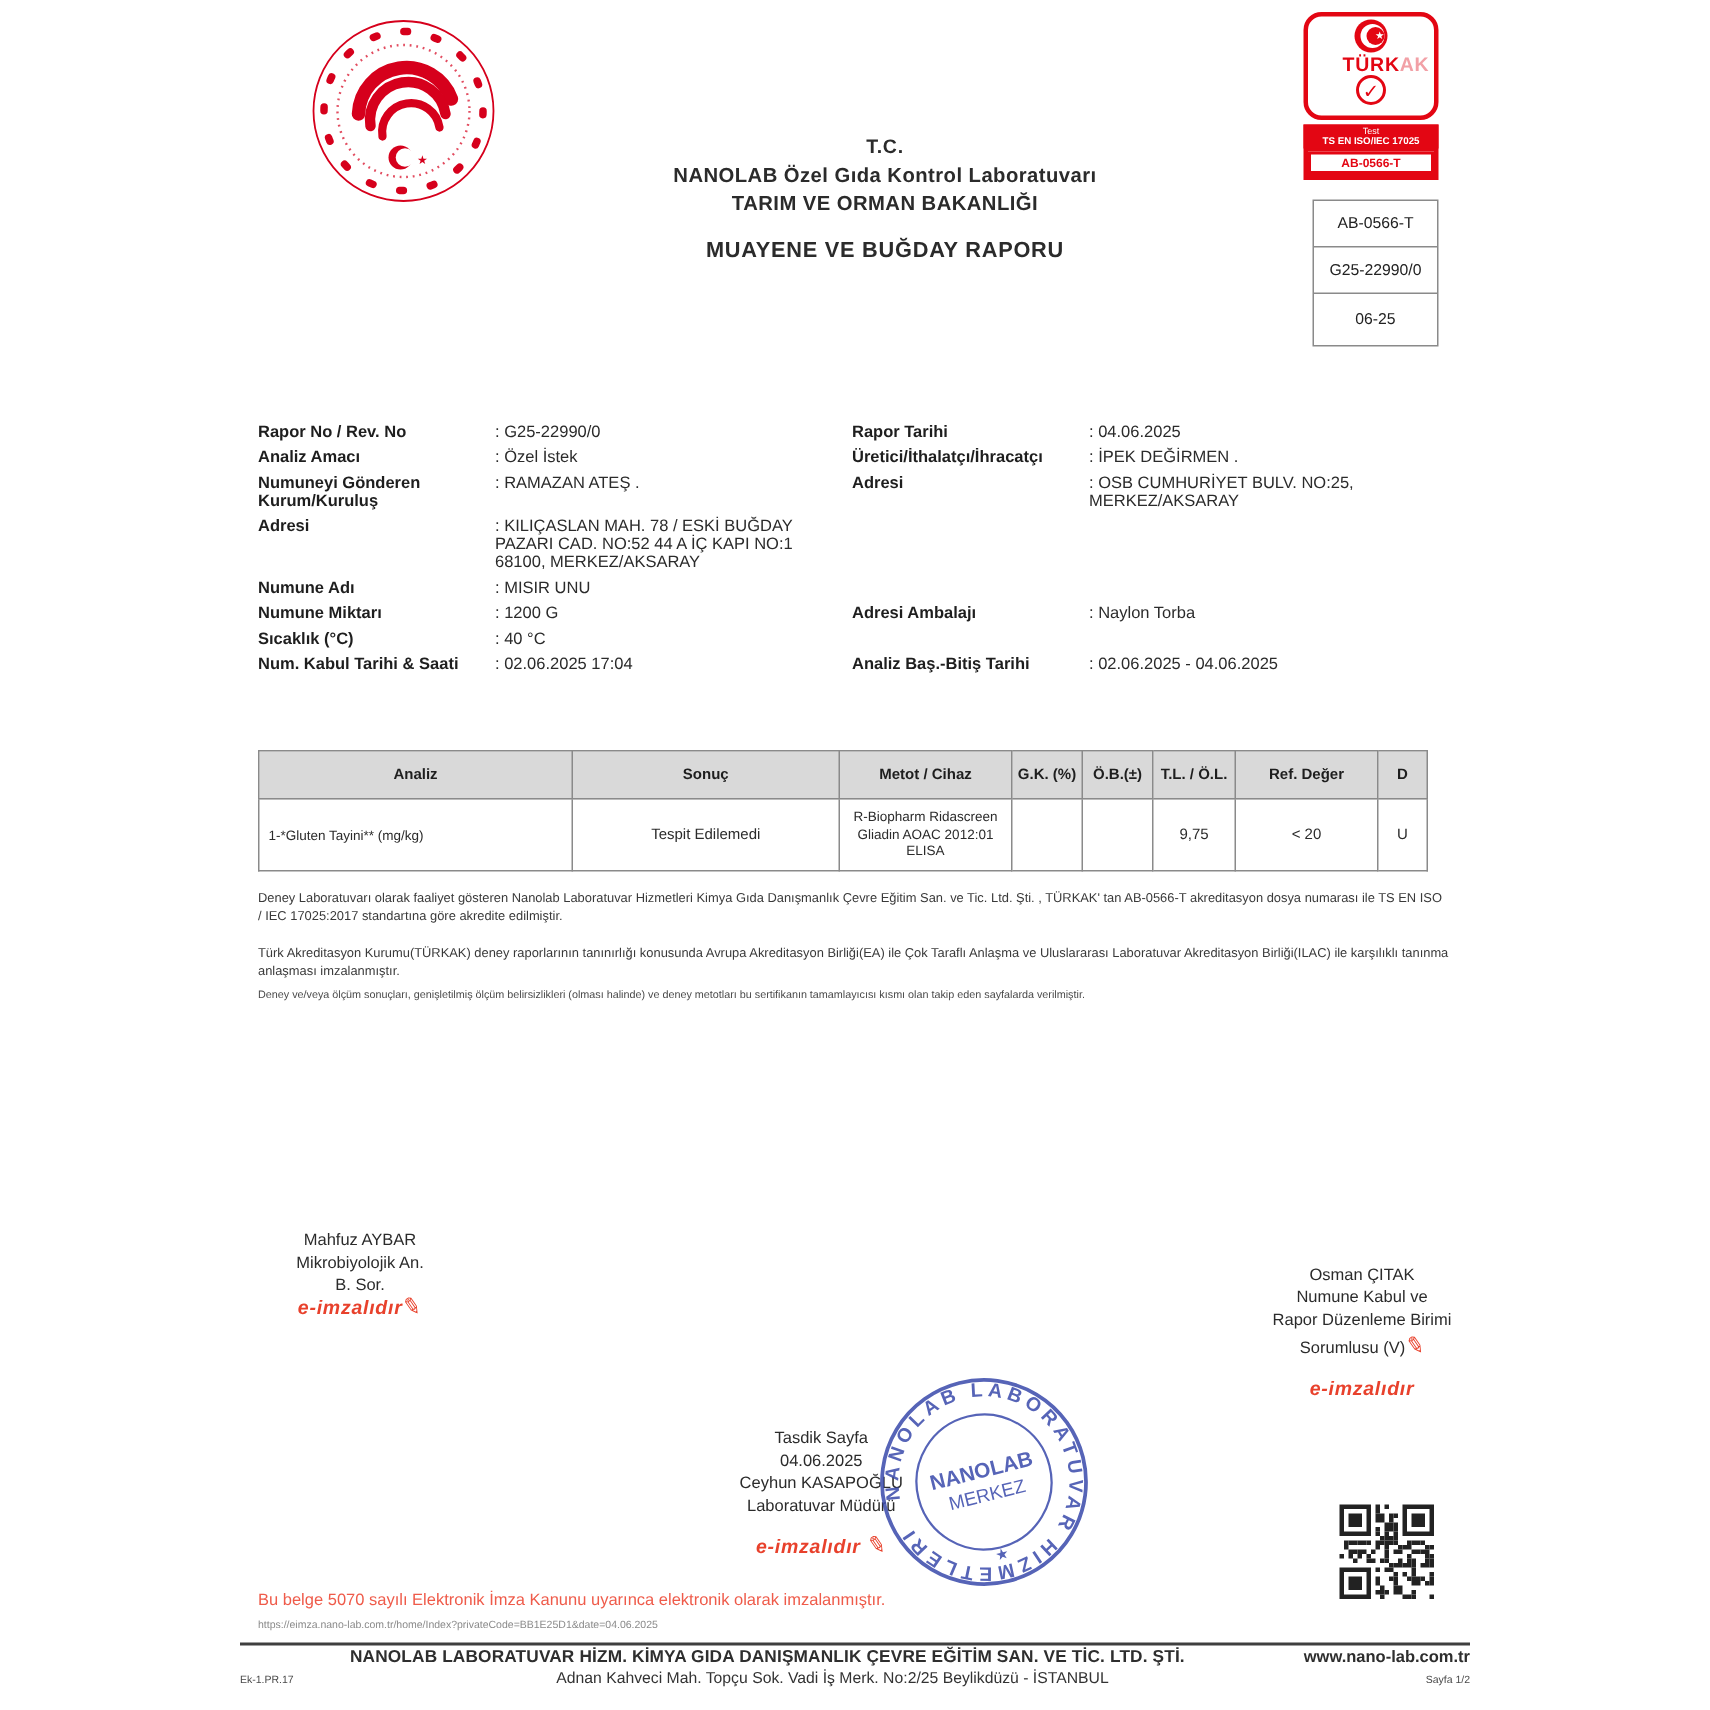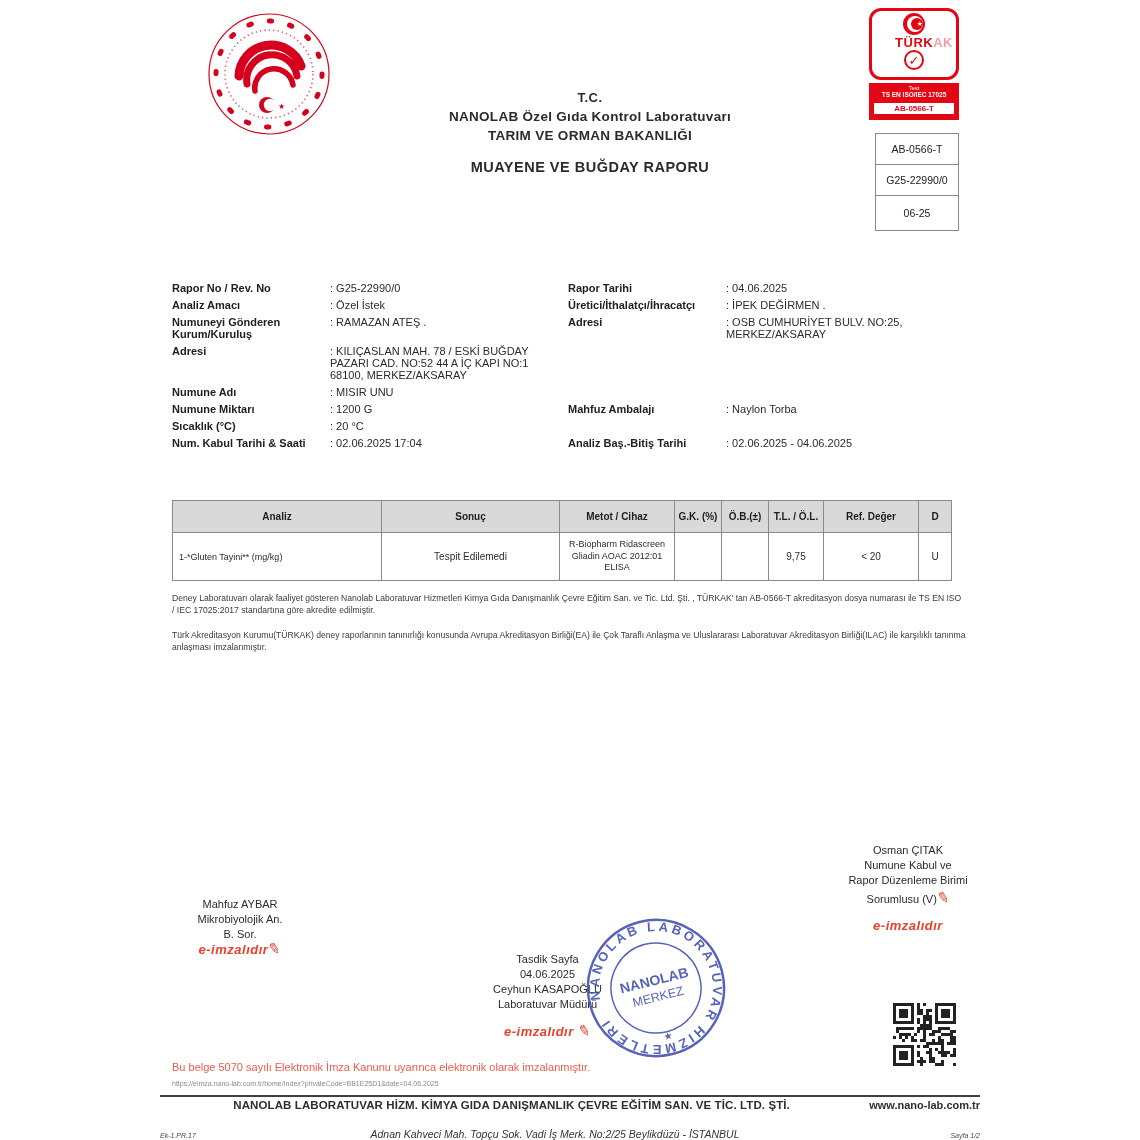--- a/index.html
+++ b/index.html
@@ -51,21 +51,21 @@
   .atable td.metot { font-size:9px; line-height:1.3; }
 
   
   .fnotes { position:absolute; left:172px; top:592px; width:794px; color:#3a3a3a; }
   .fnotes .p1 { font-size:8.6px; line-height:1.45; }
   .fnotes .p2 { font-size:8.6px; line-height:1.45; margin-top:12px; }
   .fnotes .p3 { font-size:7.2px; line-height:1.4; margin-top:4px; color:#4a4a4a; }
 
   
   .sig { position:absolute; text-align:center; font-size:11px; line-height:1.35; color:#2b2b2b; }
-  .sig-left { left:160px; top:897px; width:160px; }
+  .sig-left { left:160px; top:820px; width:160px; }
   .sig-right { left:818px; top:843px; width:180px; }
   .sig-center { left:465px; top:952px; width:165px; }
   .esign { color:#e8412c; font-weight:bold; font-style:italic; font-size:13px; letter-spacing:.5px; }
   .pen { color:#e8412c; font-style:normal; display:inline-block; transform:rotate(10deg); font-size:15px; }
   .sig-left .esign { margin-top:-3px; }
   .sig-right .esign { margin-top:9px; display:block; }
   .sig-center .esign { margin-top:10px; display:block; }
 
   
   .stamp { position:absolute; left:583px; top:915px; width:146px; height:146px; opacity:.85; transform:rotate(-14deg); }
@@ -80,21 +80,21 @@
   
   .red-note { position:absolute; left:172px; top:1061px; font-size:11px; color:#ef5b4a; }
   .url-note { position:absolute; left:172px; top:1080px; font-size:7px; color:#8a8a8a; }
 
   
   .footer-rule { position:absolute; left:160px; top:1095px; width:820px; border-top:2.5px solid #3f3f3f; }
   .footer { position:absolute; left:160px; top:1099px; width:820px; }
   .f-row1 { display:flex; align-items:baseline; }
   .f-company { flex:1; text-align:center; font-size:11.5px; font-weight:bold; color:#2e2e2e; letter-spacing:.1px; }
   .f-web { font-size:11px; font-weight:bold; color:#2e2e2e; padding-left:6px; }
-  .f-grid { display:grid; grid-template-columns:120px 1fr 150px; align-items:baseline; margin-top:17px;font-style:italic; }
+  .f-grid { display:grid; grid-template-columns:120px 1fr 150px; align-items:baseline; margin-top:2px; }
   .f-small { font-size:7px; color:#4a4a4a; }
   .f-mid { text-align:center; font-size:10.5px; color:#333; }
   .f-right { text-align:right; }
 </style>
 </head>
 <body>
 
 <div class="page">
 
   <svg class="emblem" viewBox="0 0 128 128">
@@ -171,26 +171,26 @@
     </div>
     <div class="irow">
       <div class="ilabel">Numune Adı</div>
       <div class="ivalue">: MISIR UNU</div>
       <div class="ilabel"></div>
       <div class="ivalue"></div>
     </div>
     <div class="irow">
       <div class="ilabel">Numune Miktarı</div>
       <div class="ivalue">: 1200 G</div>
-      <div class="ilabel">Mahfuz Ambalajı</div>
+      <div class="ilabel">Adresi Ambalajı</div>
       <div class="ivalue">: Naylon Torba</div>
     </div>
     <div class="irow">
       <div class="ilabel">Sıcaklık (°C)</div>
-      <div class="ivalue">: 20 °C</div>
+      <div class="ivalue">: 40 °C</div>
       <div class="ilabel"></div>
       <div class="ivalue"></div>
     </div>
     <div class="irow">
       <div class="ilabel">Num. Kabul Tarihi &amp; Saati</div>
       <div class="ivalue">: 02.06.2025 17:04</div>
       <div class="ilabel">Analiz Baş.-Bitiş Tarihi</div>
       <div class="ivalue">: 02.06.2025 - 04.06.2025</div>
     </div>
   </div>
@@ -228,20 +228,21 @@
         <td>9,75</td>
         <td>&lt; 20</td>
         <td>U</td>
       </tr>
     </tbody>
   </table>
 
   <div class="fnotes">
     <div class="p1">Deney Laboratuvarı olarak faaliyet gösteren Nanolab Laboratuvar Hizmetleri Kimya Gıda Danışmanlık Çevre Eğitim San. ve Tic. Ltd. Şti. , TÜRKAK' tan AB-0566-T akreditasyon dosya numarası ile TS EN ISO / IEC 17025:2017 standartına göre akredite edilmiştir.</div>
     <div class="p2">Türk Akreditasyon Kurumu(TÜRKAK) deney raporlarının tanınırlığı konusunda Avrupa Akreditasyon Birliği(EA) ile Çok Taraflı Anlaşma ve Uluslararası Laboratuvar Akreditasyon Birliği(ILAC) ile karşılıklı tanınma anlaşması imzalanmıştır.</div>
+    <div class="p3">Deney ve/veya ölçüm sonuçları, genişletilmiş ölçüm belirsizlikleri (olması halinde) ve deney metotları bu sertifikanın tamamlayıcısı kısmı olan takip eden sayfalarda verilmiştir.</div>
   </div>
 
   <div class="sig sig-left">
     <div>Mahfuz AYBAR</div>
     <div>Mikrobiyolojik  An.</div>
     <div>B. Sor.</div>
     <div class="esign"><span>e-imzalıdır</span><span class="pen">✎</span></div>
   </div>
 
   <div class="sig sig-right">

